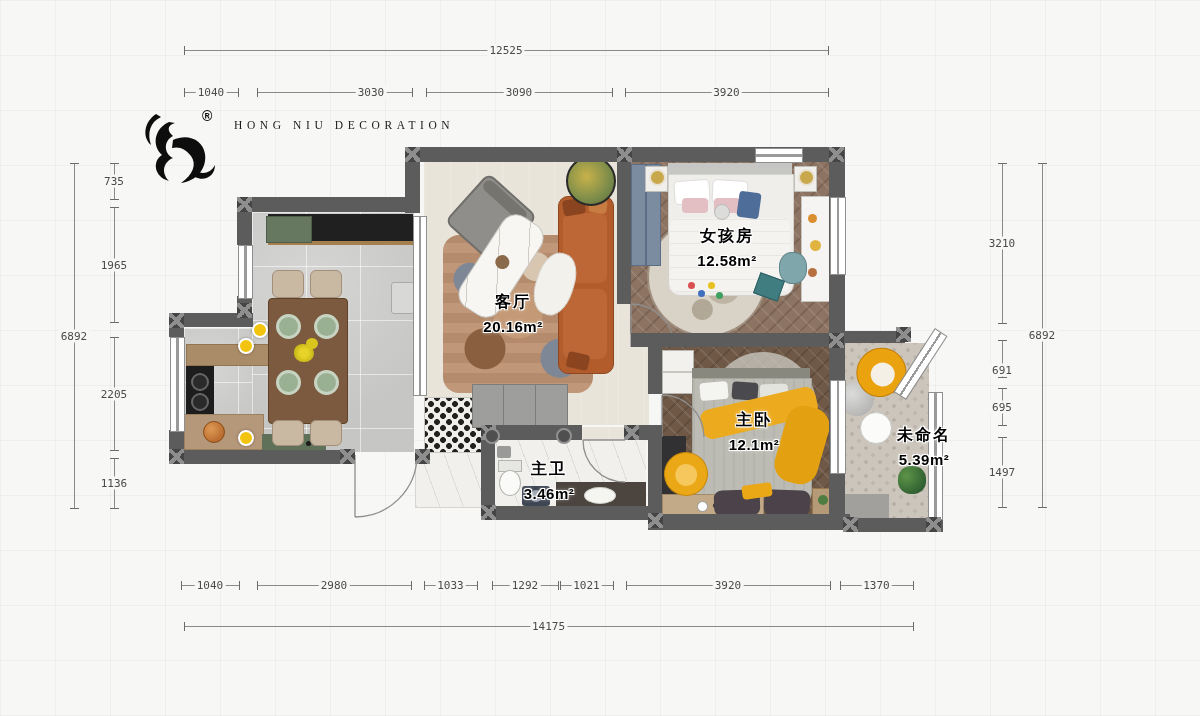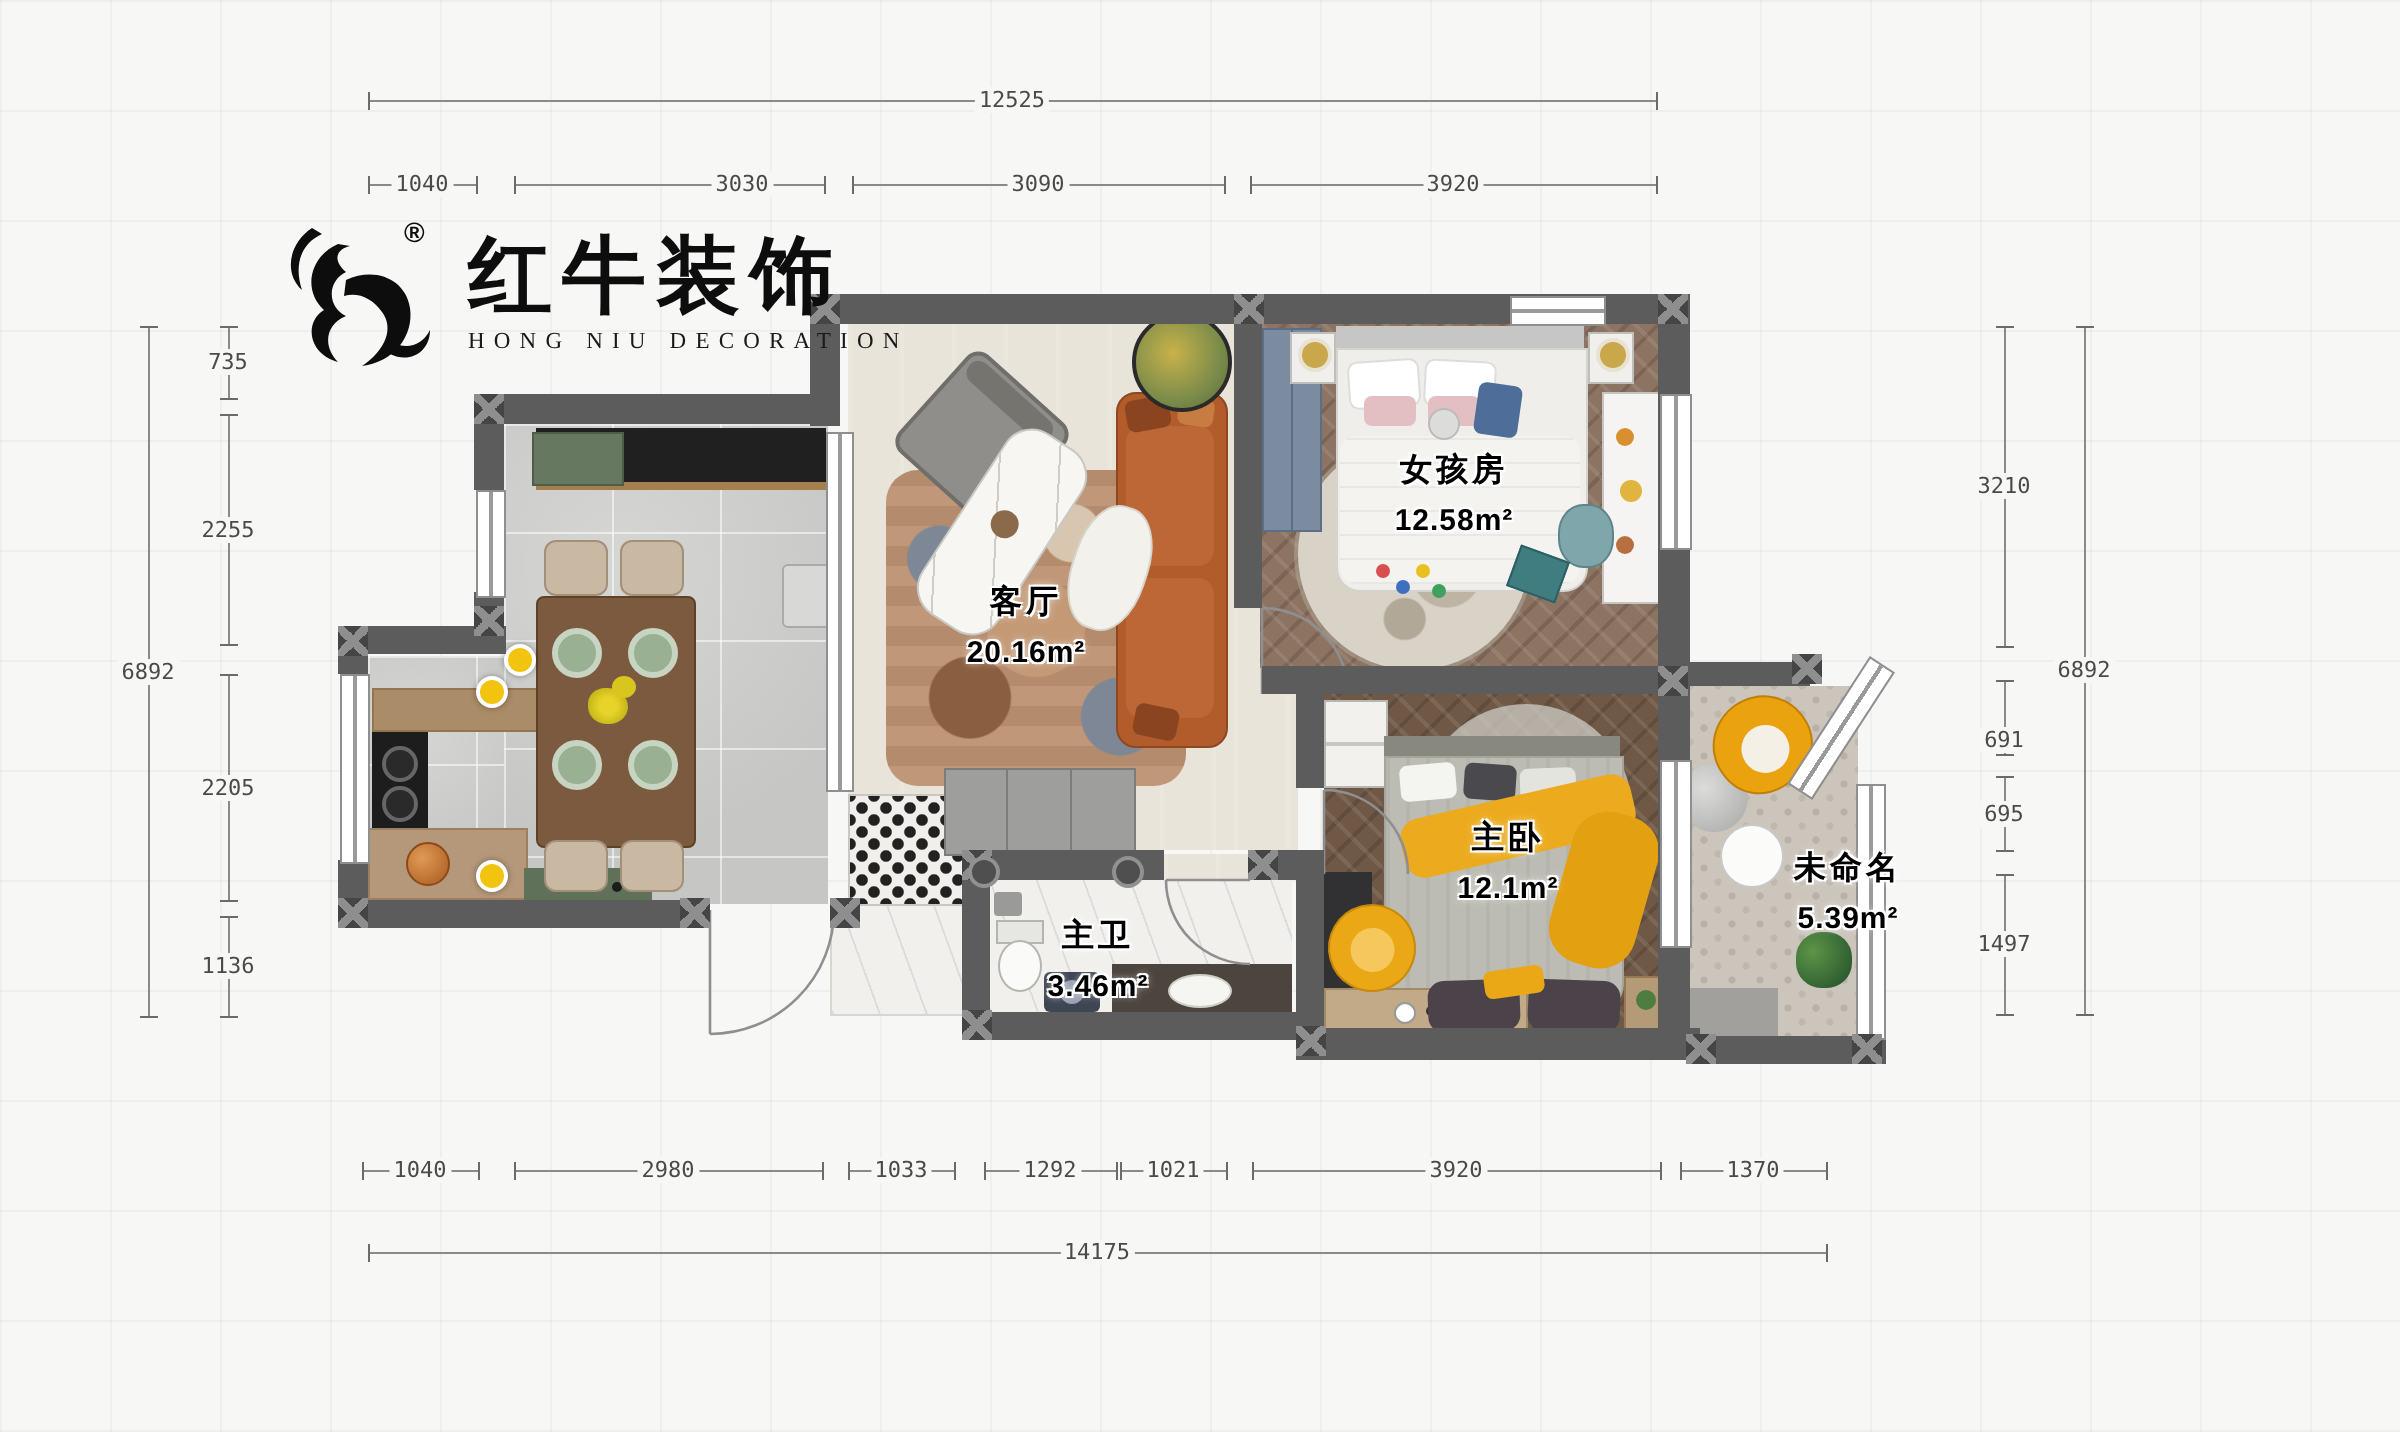--- a/index.html
+++ b/index.html
@@ -84,21 +84,20 @@
         <g fill="#0d0d0d">
           <path d="M20 4 C8 12 6 27 15 35 C11 23 14 12 25 7 Z"></path>
           <path d="M33 12 C19 18 15 35 26 45 C16 51 18 67 33 71 C25 63 27 52 37 48 C28 44 27 31 37 26 C31 21 31 15 39 13 Z"></path>
           <path d="M37 30 C52 23 67 30 69 44 C71 58 61 71 45 73 C57 65 61 54 55 46 C50 39 43 36 36 38 Z"></path>
           <path d="M59 67 C69 72 79 66 79 55 C75 63 67 65 60 61 Z"></path>
         </g>
       </svg>
       <span class="reg">®</span>
     </div>
     <div class="text">
-      <div class="brand">红牛装饰</div>
       <div class="sub">HONG NIU DECORATION</div>
     </div>
   </div>
 
   <div class="floor tile" style="left:252px;top:212px;width:162px;height:240px"></div>
   <div class="floor tile" style="left:184px;top:328px;width:68px;height:124px"></div>
   <div class="floor cream" style="left:424px;top:162px;width:194px;height:263px"></div>
   <div class="floor cream" style="left:617px;top:304px;width:32px;height:121px"></div>
   <div class="floor cream" style="left:582px;top:427px;width:42px;height:13px"></div>
   <div class="floor wood-girl wood" style="left:630px;top:162px;width:200px;height:172px"></div>
@@ -362,21 +361,21 @@
       <div class="dim-tick" style="left: 184px; top: 622px; width: 1px; height: 9px;"></div>
       <div class="dim-tick" style="left: 913px; top: 622px; width: 1px; height: 9px;"></div>
       <div class="dim-label" style="left: 548.5px; top: 626px;">14175</div>
       <div class="dim-line" style="left: 114px; top: 163px; width: 1px; height: 36px;"></div>
       <div class="dim-tick" style="left: 110px; top: 163px; width: 9px; height: 1px;"></div>
       <div class="dim-tick" style="left: 110px; top: 199px; width: 9px; height: 1px;"></div>
       <div class="dim-label" style="left: 114px; top: 181px;">735</div>
       <div class="dim-line" style="left: 114px; top: 207px; width: 1px; height: 115px;"></div>
       <div class="dim-tick" style="left: 110px; top: 207px; width: 9px; height: 1px;"></div>
       <div class="dim-tick" style="left: 110px; top: 322px; width: 9px; height: 1px;"></div>
-      <div class="dim-label" style="left: 114px; top: 264.5px;">2255</div>
+      <div class="dim-label" style="left: 114px; top: 264.5px;">1965</div>
       <div class="dim-line" style="left: 114px; top: 337px; width: 1px; height: 113px;"></div>
       <div class="dim-tick" style="left: 110px; top: 337px; width: 9px; height: 1px;"></div>
       <div class="dim-tick" style="left: 110px; top: 450px; width: 9px; height: 1px;"></div>
       <div class="dim-label" style="left: 114px; top: 393.5px;">2205</div>
       <div class="dim-line" style="left: 114px; top: 458px; width: 1px; height: 50px;"></div>
       <div class="dim-tick" style="left: 110px; top: 458px; width: 9px; height: 1px;"></div>
       <div class="dim-tick" style="left: 110px; top: 508px; width: 9px; height: 1px;"></div>
       <div class="dim-label" style="left: 114px; top: 483px;">1136</div>
       <div class="dim-line" style="left: 74px; top: 163px; width: 1px; height: 345px;"></div>
       <div class="dim-tick" style="left: 70px; top: 163px; width: 9px; height: 1px;"></div>

